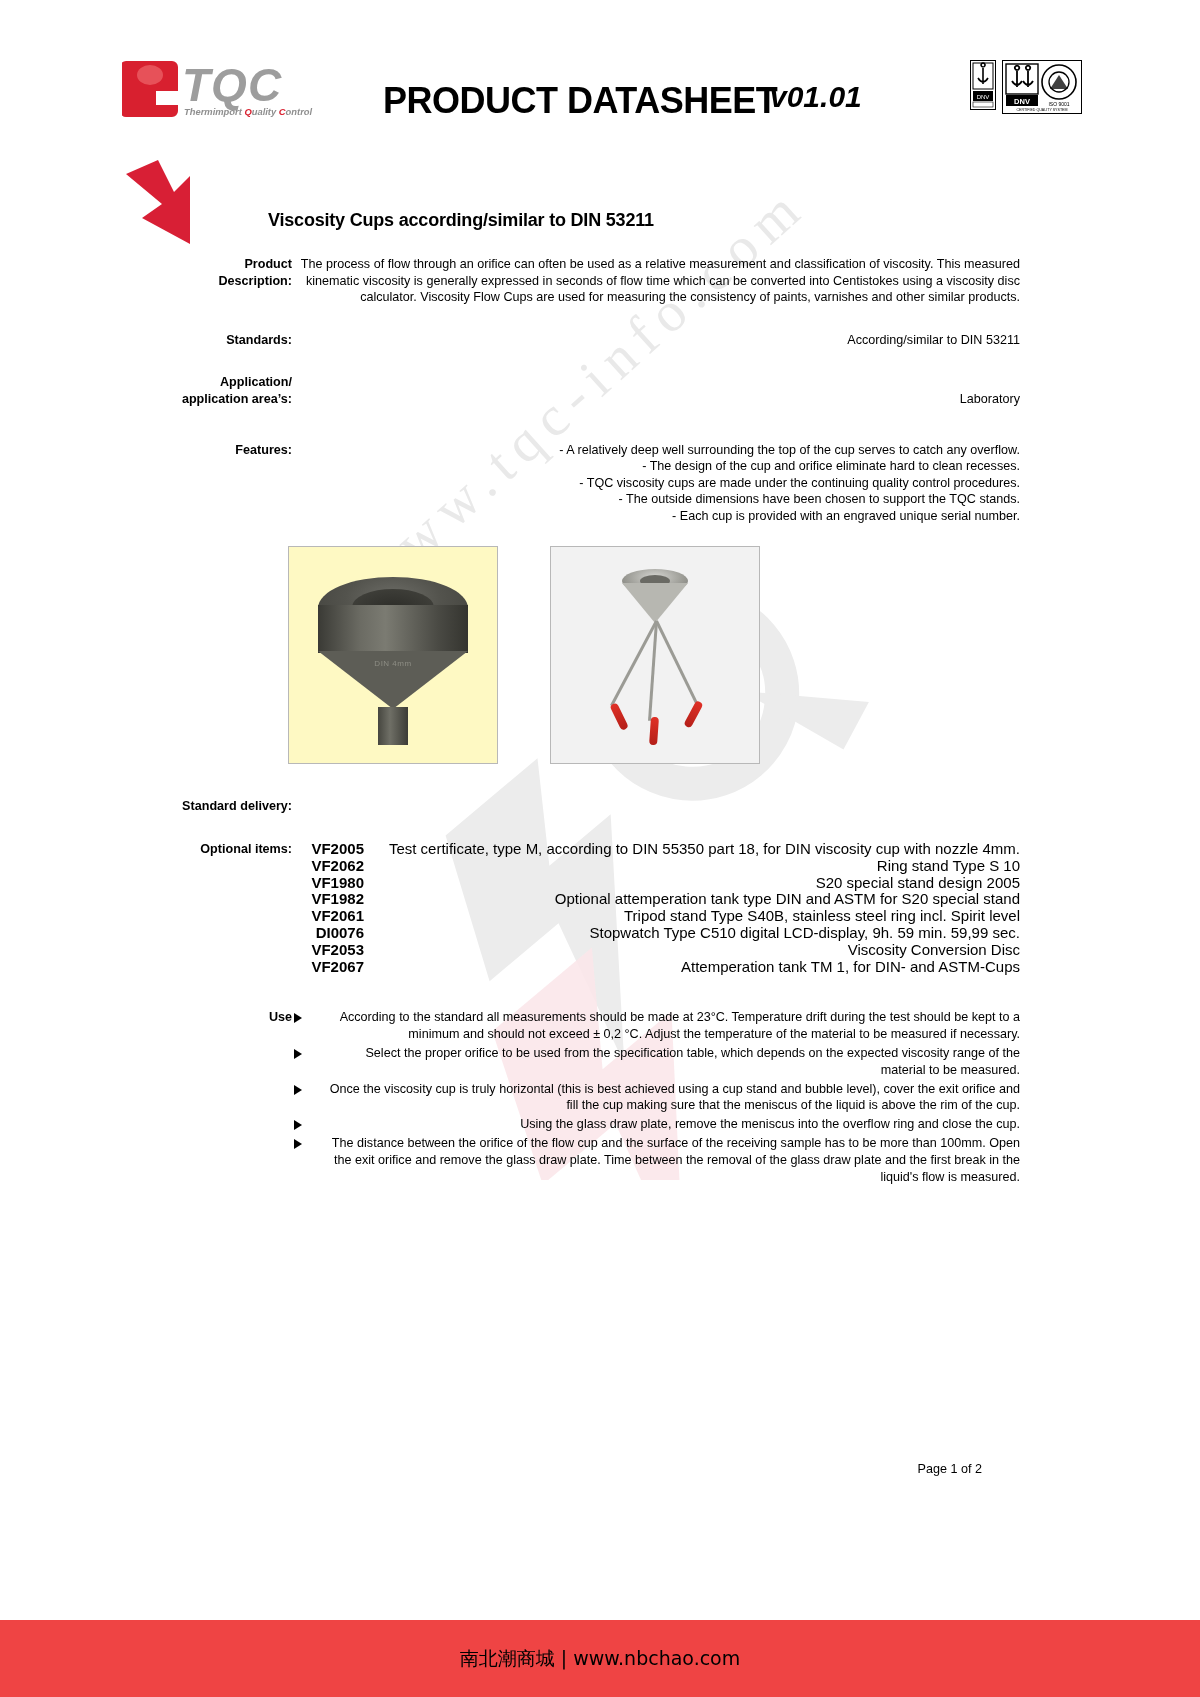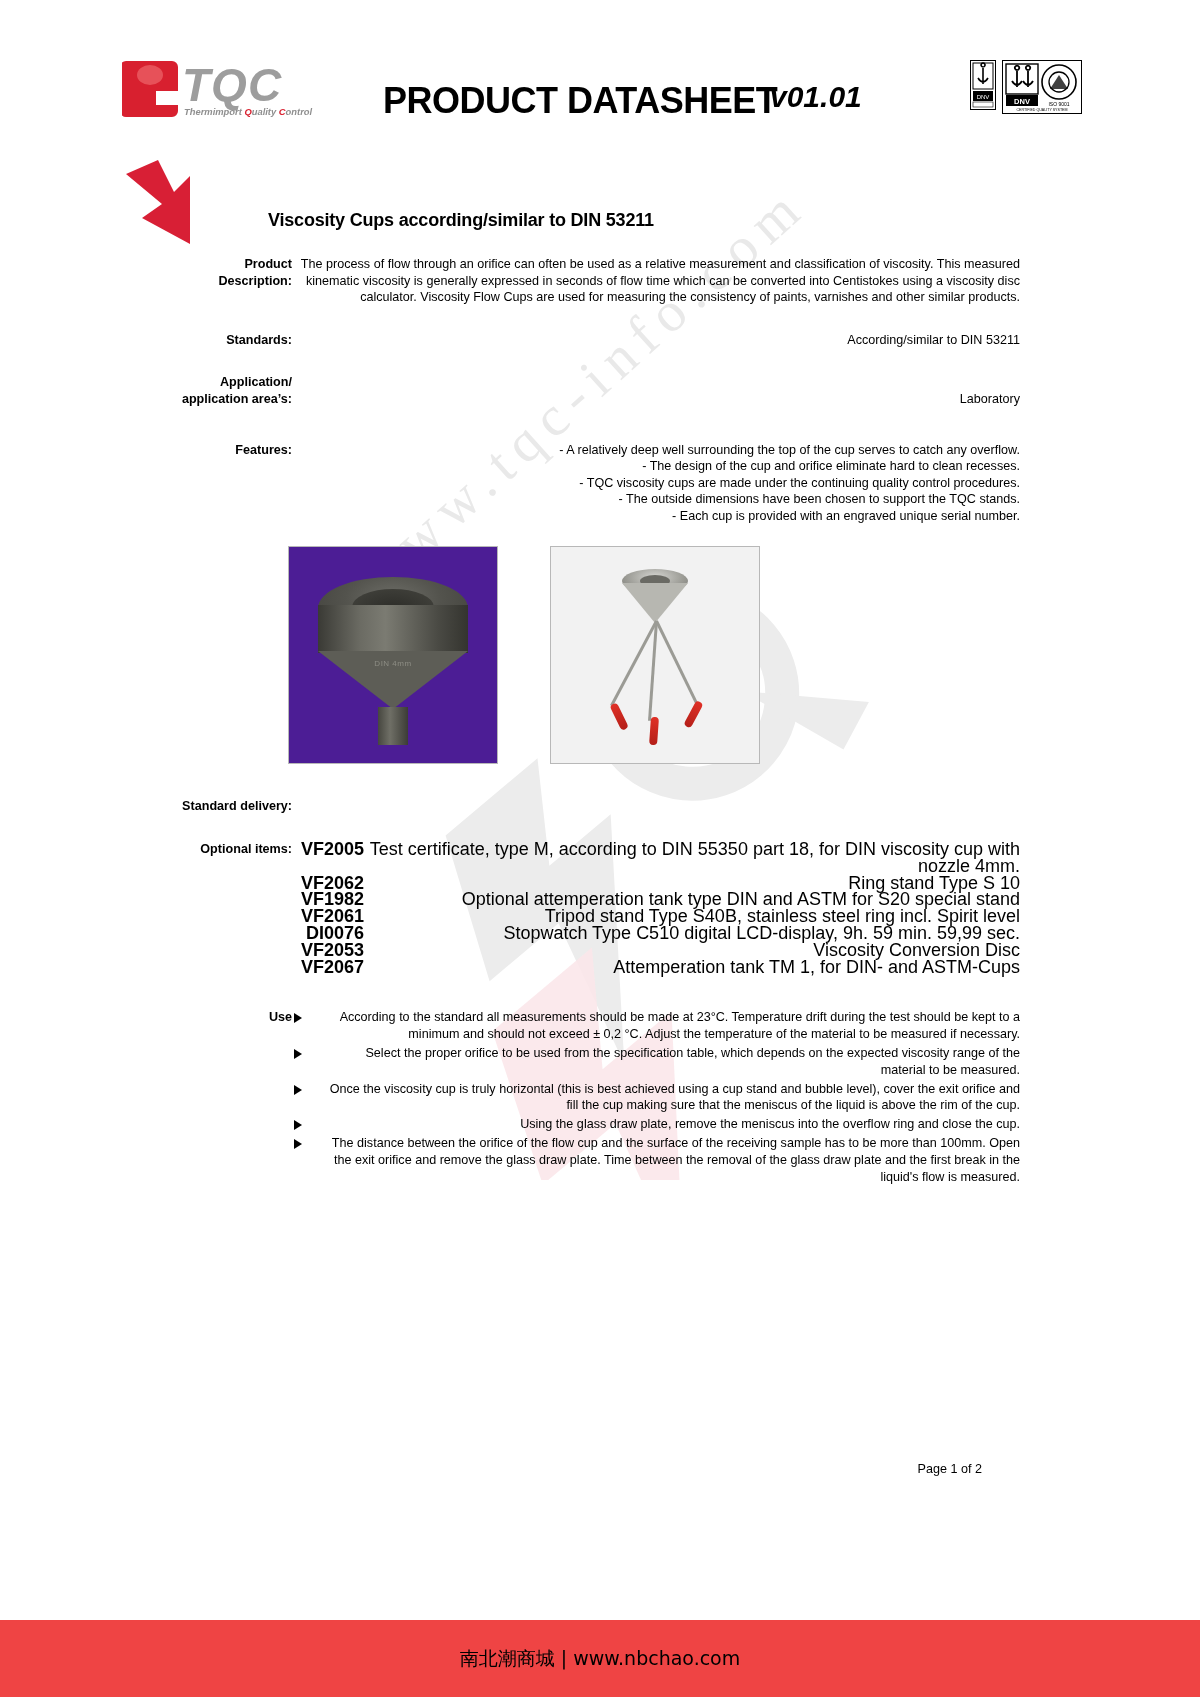--- a/index.html
+++ b/index.html
@@ -169,21 +169,21 @@
   .images {
     position: relative;
     margin-top: 22px;
     margin-left: 288px;
     display: flex;
     gap: 52px;
     z-index: 2;
   }
   .photo {
     border: 1px solid #b8b8b8;
-    background: #4c1d95;
+    background: #fef9c3;
     position: relative;
     overflow: hidden;
   }
   .photo-1 { width: 210px; height: 218px; }
   .photo-2 { width: 210px; height: 218px; background: #f2f2f2; }
 
   
   .cup-body {
     position: absolute;
     left: 50%;
@@ -285,21 +285,21 @@
     width: 8px;
     height: 28px;
     border-radius: 4px;
     background: linear-gradient(180deg, #e03127 0%, #b41f18 100%);
     transform-origin: top center;
   }
 
   
   .opt-table { width: 100%; border-collapse: collapse; }
   .opt-table td {
-    font-size: 18px;
+    font-size: 15px;
     line-height: 16.8px;
     padding: 0;
     vertical-align: top;
     font-family: "Liberation Sans", sans-serif;
   }
   .opt-code { font-weight: bold; width: 72px; white-space: nowrap; }
 
   
   .use-list { list-style: none; margin: 0; padding: 0; }
   .use-list li {
@@ -497,20 +497,24 @@
           <tbody id="opt-rows">
               <tr>
                 <td class="opt-code">VF2005</td>
                 <td>Test certificate, type M, according to DIN 55350 part 18, for DIN viscosity cup with nozzle 4mm.</td>
               </tr>
               <tr>
                 <td class="opt-code">VF2062</td>
                 <td>Ring stand Type S 10</td>
               </tr>
               <tr>
+                <td class="opt-code">VF1980</td>
+                <td>S20 special stand design 2005</td>
+              </tr>
+              <tr>
                 <td class="opt-code">VF1982</td>
                 <td>Optional attemperation tank type DIN and ASTM for S20 special stand</td>
               </tr>
               <tr>
                 <td class="opt-code">VF2061</td>
                 <td>Tripod stand Type S40B, stainless steel ring incl. Spirit level</td>
               </tr>
               <tr>
                 <td class="opt-code">DI0076</td>
                 <td>Stopwatch Type C510 digital LCD-display, 9h. 59 min. 59,99 sec.</td>

